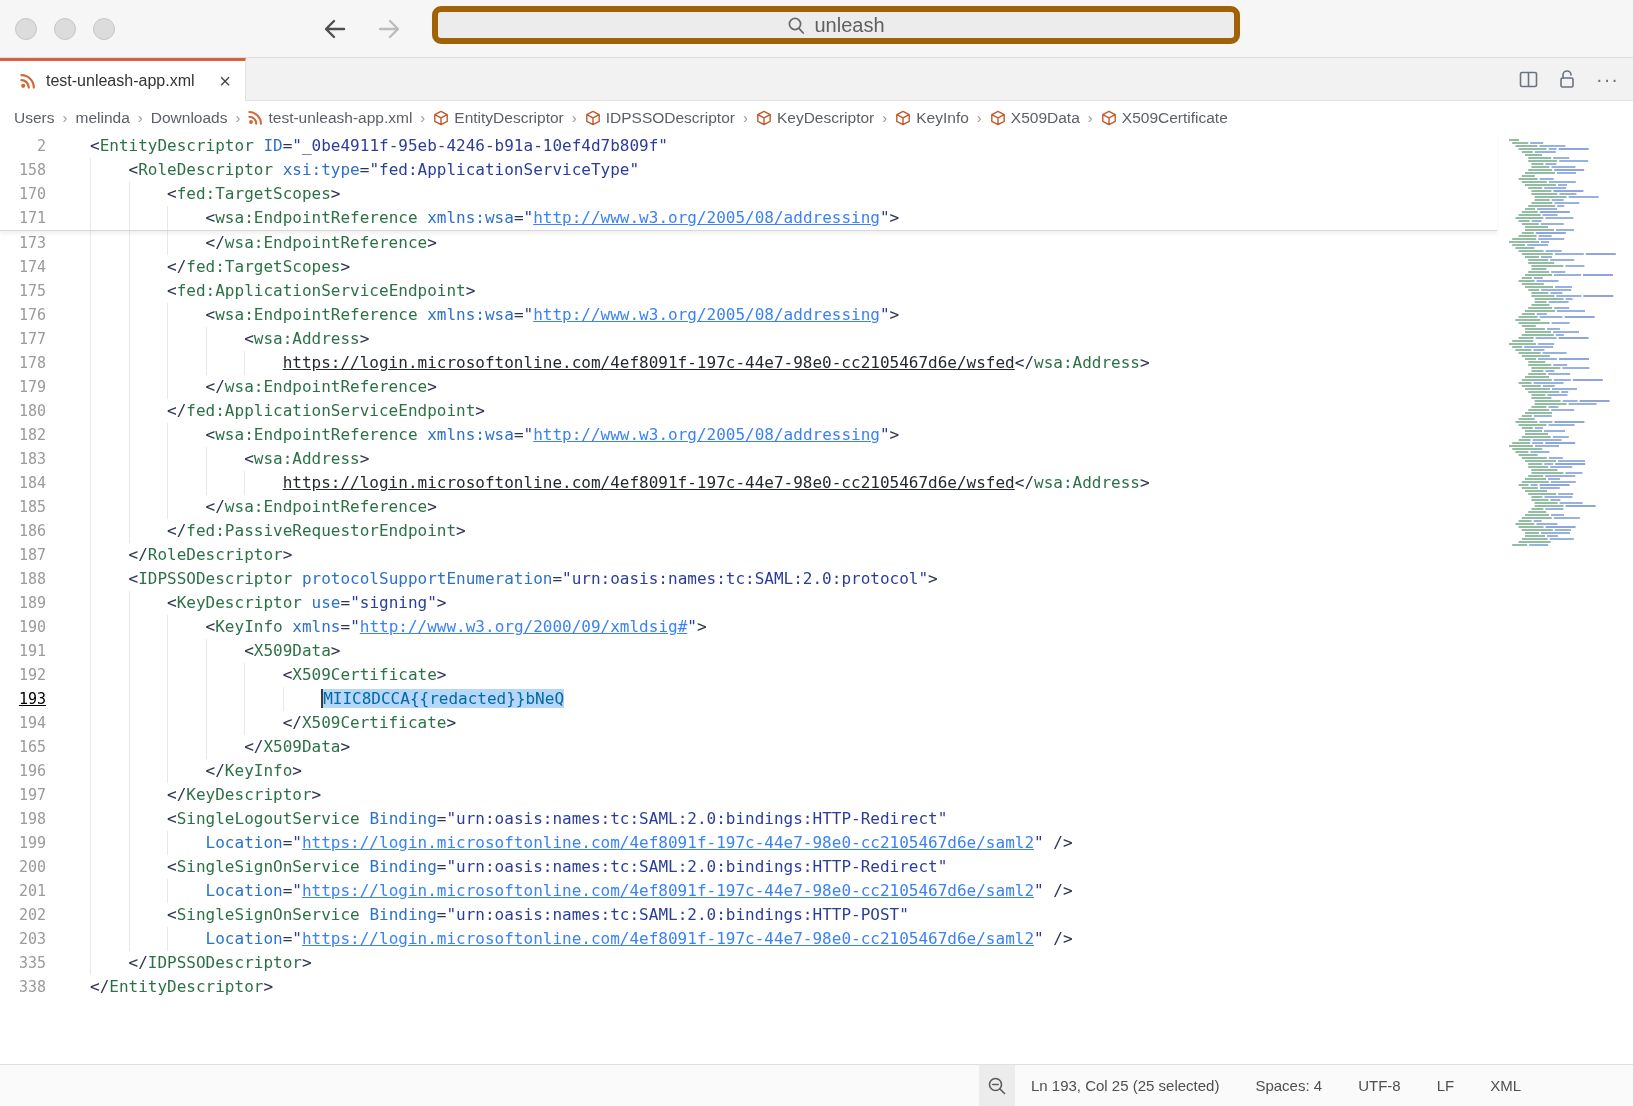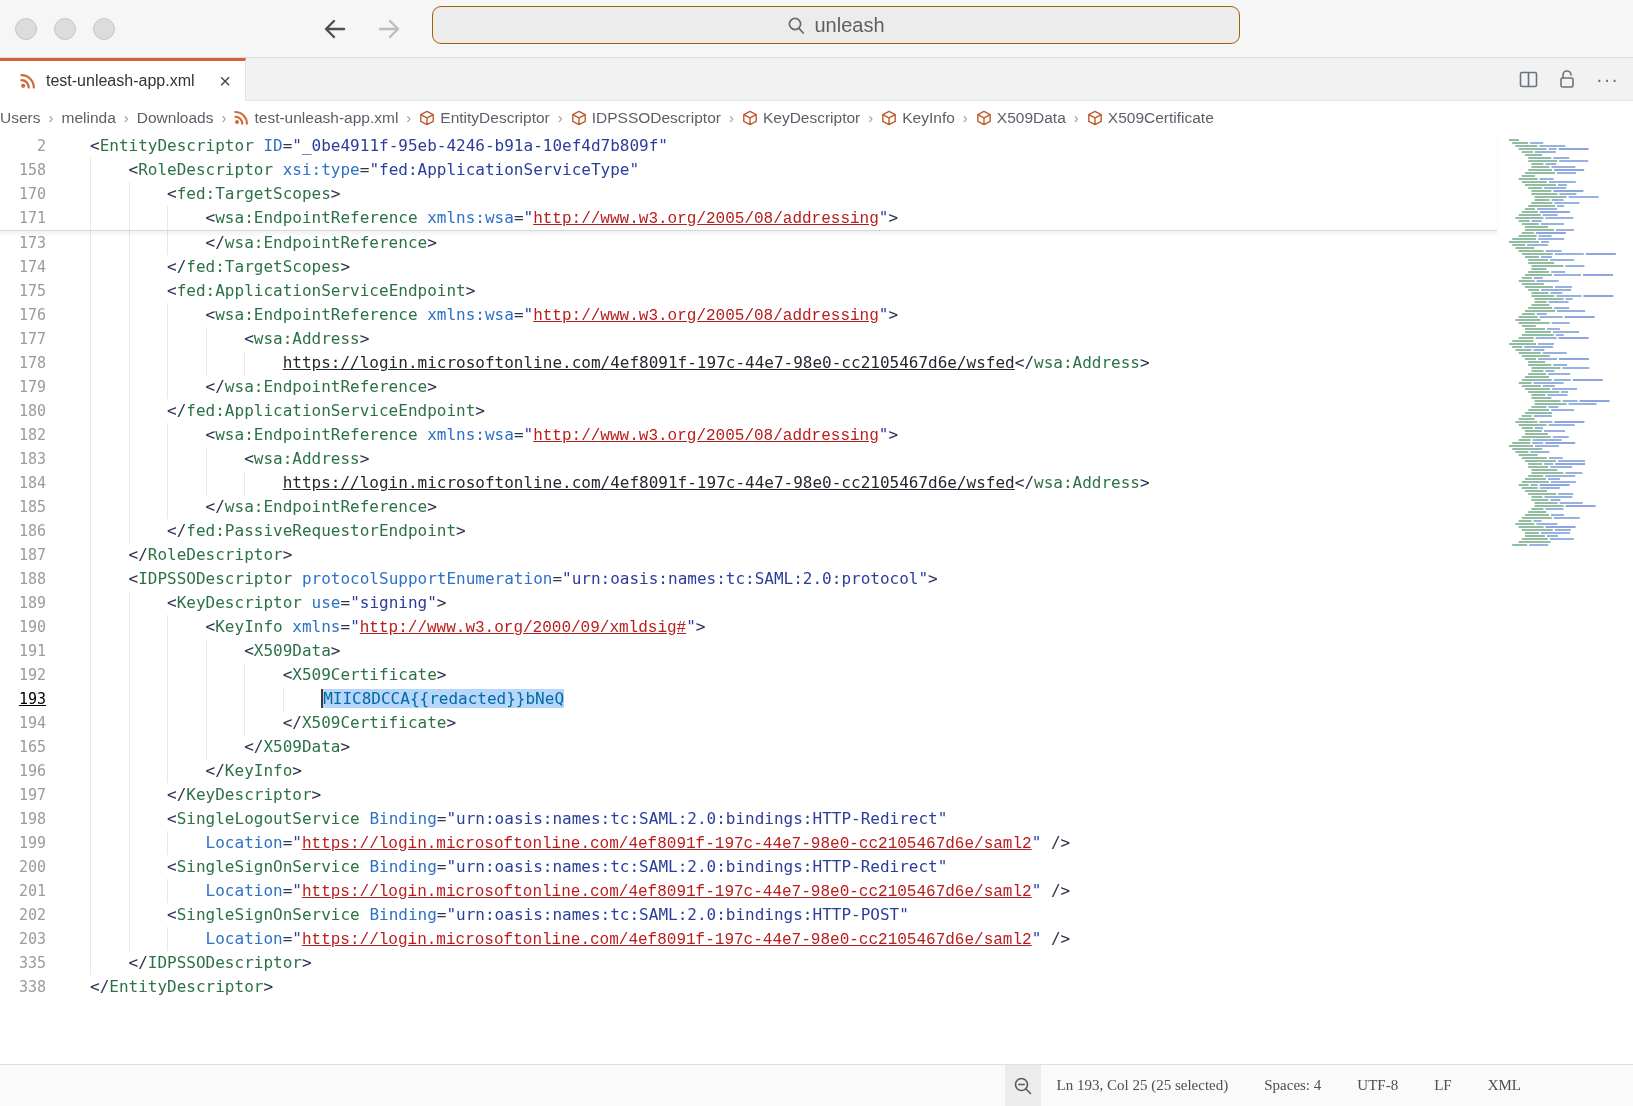--- a/index.html
+++ b/index.html
@@ -7,68 +7,68 @@
     font-family:"Liberation Sans", sans-serif; }
   .window { width:1633px; height:1106px; display:flex; flex-direction:column; background:#fff; }
 
   
   .titlebar { height:58px; background:#f6f6f7; border-bottom:1px solid #dedede;
     display:flex; align-items:center; position:relative; flex:0 0 auto; }
   .traffic { display:flex; gap:17px; margin-left:15px; }
   .tl { width:22px; height:22px; border-radius:50%; background:#dcdcdc; border:1px solid #c6c6c6; }
   .navarrows { position:absolute; left:322px; display:flex; gap:28px; align-items:center; }
   .search { position:absolute; left:432px; top:6px; width:808px; height:38px;
-    background:#ececed; border:1px solid #a16207; border-radius:9px;
+    background:#ececed; border:6px solid #a16207; border-radius:9px;
     display:flex; align-items:center; justify-content:center; gap:8px;
     color:#5f5f5f; font-size:20px; }
 
   
   .tabstrip { height:43px; background:#f2f2f3; border-bottom:1px solid #e4e4e4;
     display:flex; align-items:stretch; position:relative; flex:0 0 auto; }
   .tab { width:246px; background:#fff; border-top:3px solid #d9603b;
     border-right:1px solid #e2e2e2; display:flex; align-items:center; gap:10px;
     padding:0 14px 0 20px; position:relative; margin-bottom:-1px; z-index:2; }
   .tab-label { font-size:16px; color:#333; flex:1; }
   .tab-close { font-size:20px; color:#4a4a4a; cursor:default; line-height:1; }
   .strip-actions { position:absolute; right:14px; top:0; bottom:0; display:flex;
     align-items:center; gap:20px; color:#6a7380; }
 
   
   .breadcrumb { height:33px; background:#fff; display:flex; align-items:center;
-    font-size:15.5px; color:#5b5f66; flex:0 0 auto; }
+    padding-left:14px; font-size:15.5px; color:#5b5f66; flex:0 0 auto; }
   .crumb { display:flex; align-items:center; gap:5px; }
   .crumb-sep { color:#9a9a9a; margin:0 8px; font-size:15px; }
 
   
   .editor { position:relative; flex:1 1 auto; background:#fff; overflow:hidden;
     font-family:"DejaVu Sans Mono", monospace; font-size:16px; }
   .sticky { width:calc(100% - 136px); background:#fff; border-bottom:1px solid #d8d8d8;
     box-shadow:0 3px 4px rgba(0,0,0,0.06); position:relative; z-index:3; }
   .row { height:24px; line-height:24px; display:flex; white-space:pre; }
   .ln { width:46px; text-align:right; color:#9b9b9b; font-size:15px; flex:0 0 auto; }
   .ln.active { color:#000000;text-decoration:underline; }
   .code { margin-left:44px; }
   .ig { display:inline-block; width:4ch; height:24px; border-left:1px solid #e8e8e8; vertical-align:top; }
   .tk-p { color:#2e3550; }
   .tk-t { color:#2c7146; }
   .tk-a { color:#2e71c9; }
   .tk-v { color:#2b3d9b; }
-  .tk-u { color:#b91c1c; text-decoration:underline;font-family:Liberation Mono, monospace; }
+  .tk-u { color:#3b82f6; text-decoration:underline; }
   .tk-x { color:#24292f; }
   .tk-l { color:#24292f; text-decoration:underline; }
   .tk-sel { background:#b5d7fb; color:#0369a1; }
   .cursor { display:inline-block; width:0; height:19px; border-left:2px solid #3c3c3c;
     vertical-align:middle; margin-top:-3px; }
 
   .minimap { position:absolute; top:5px; right:10px; width:116px; height:414px; z-index:4; }
 
   
   .statusbar { height:42px; background:#fafafa; border-top:1px solid #e0e0e0;
     display:flex; align-items:center; font-size:15px; color:#4f4f4f;
-    padding-right:112px; flex:0 0 auto;font-family:Liberation Serif, serif; }
+    padding-right:112px; flex:0 0 auto; }
   .sb-spacer { flex:1; }
   .sb-zoom { width:36px; align-self:stretch; background:#ececec; display:flex;
     align-items:center; justify-content:center; margin-right:16px; }
   .sb-item { margin-left:36px; white-space:nowrap; }
   .sb-item:first-of-type { margin-left:0; }
 
   svg { display:block; }
 </style>
 </head>
 <body>

